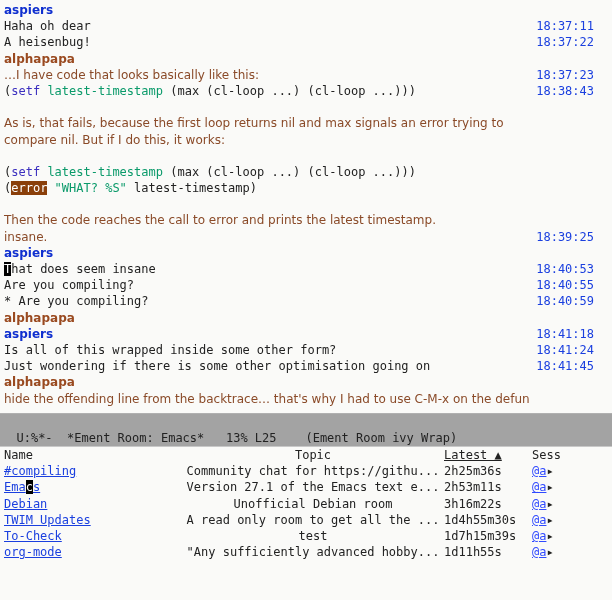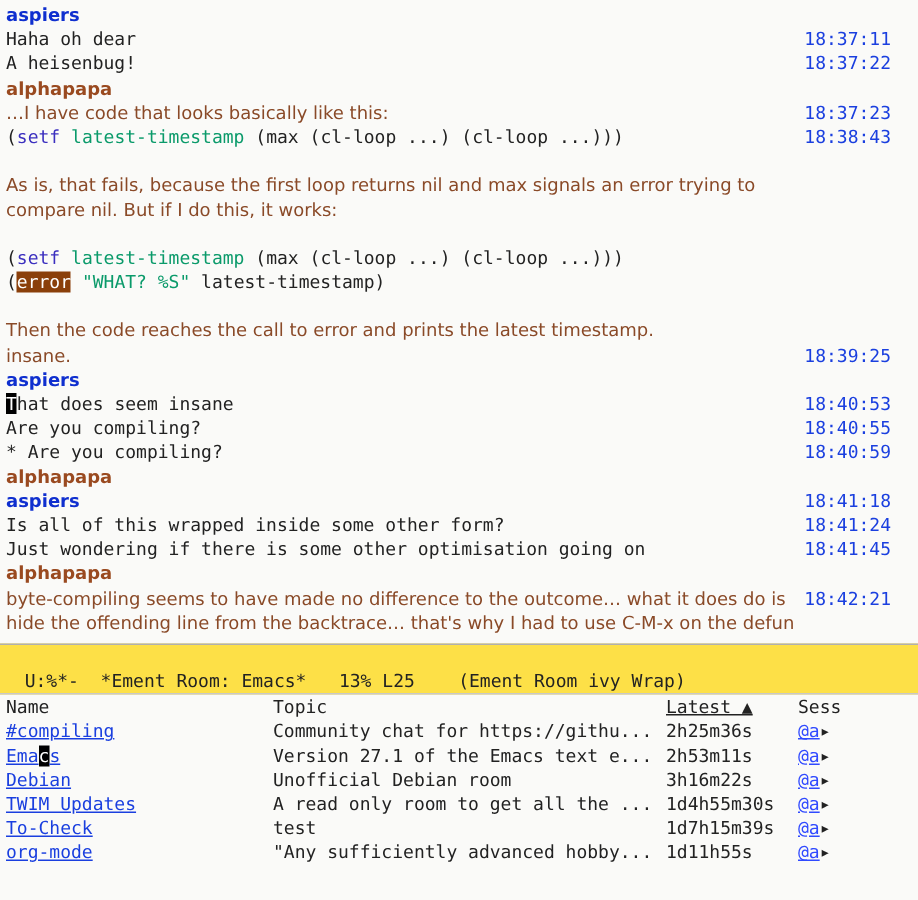--- a/index.html
+++ b/index.html
@@ -55,42 +55,42 @@
     right: 14px;
     color: #1a3fdf;
     font-family: "DejaVu Sans Mono", "Courier New", monospace;
     background: #fafaf8;
   }
   .cursor {
     background: #000;
     color: #fff;
   }
   .modeline {
-    background: #fde047;
+    background: #a3a3a3;
     color: #222;
     padding: 0 2px;
     font-family: "DejaVu Sans Mono", "Courier New", monospace;
     font-size: 12px;
     white-space: pre;
     border-top: 1px solid #b0b0b0;
     border-bottom: 1px solid #c8c8c8;
   }
   .rooms-pane {
     padding: 0 4px;
     font-family: "DejaVu Sans Mono", "Courier New", monospace;
   }
   .rooms-header {
     display: flex;
   }
   .rooms-row {
     display: flex;
     white-space: nowrap;
   }
   .col-name   { width: 178px; overflow: hidden; }
-  .col-topic  { width: 262px; overflow: hidden; }
+  .col-topic  { width: 262px; overflow: hidden; text-align: center; }
   .col-latest { width: 88px;  overflow: hidden; }
   .col-sess   { flex: 1;      overflow: hidden; color:#304aff; }
   .rooms-header .col-sess { color:#222; }
   .hdr { font-weight: normal; color: #222; }
   .link { color: #1a3fdf; text-decoration: underline; }
   .arrow { color:#222; }
   .rooms-header .col-latest { text-decoration: underline;}
 </style>
 </head>
 <body>
@@ -187,24 +187,20 @@
   </div>
   <div class="msg">
     <span class="mono">Just wondering if there is some other optimisation going on</span>
     <span class="ts">18:41:45</span>
   </div>
 
   <div class="msg">
     <span class="nick2">alphapapa</span>
   </div>
   <div class="msg">
-    <span class="prose">byte-compiling seems to have made no difference to the outcome… what it does do is</span>
-    <span class="ts">18:42:21</span>
-  </div>
-  <div class="msg">
     <span class="prose">hide the offending line from the backtrace… that's why I had to use C-M-x on the defun</span>
   </div>
 </div>
 
 <div class="modeline">
   <span>U:%*-  *Ement Room: Emacs*   13% L25    (Ement Room ivy Wrap)</span>
 </div>
 
 <div class="rooms-pane">
   <div class="rooms-header">

